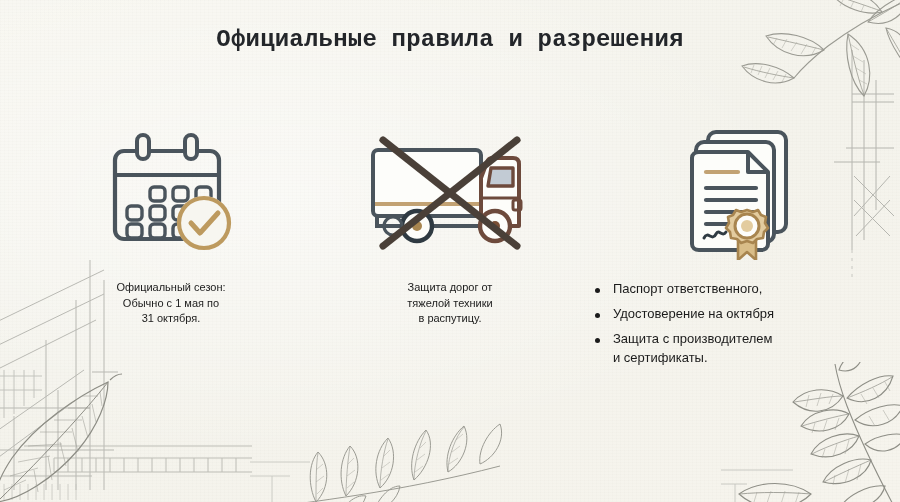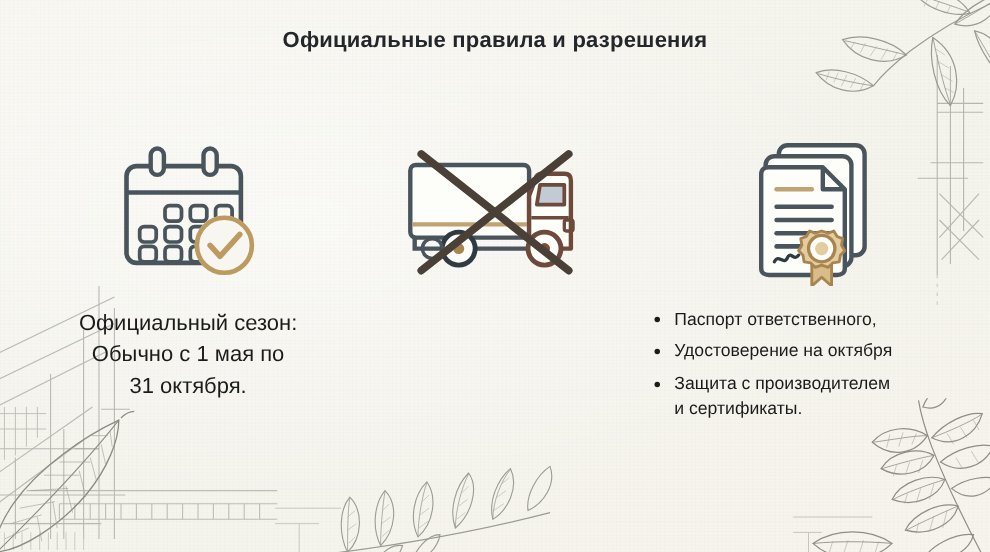--- a/index.html
+++ b/index.html
@@ -48,23 +48,23 @@
   #deco-right-blueprint { top: 50px; right: 6px; }
   #deco-bottom-rule { bottom: 18px; left: 24px; }
 
   
   #title {
     position: absolute;
     top: 26px;
     left: 0;
     width: 900px;
     text-align: center;
-    font-family: Liberation Sans, sans-serif;
+    font-family: Liberation Mono, monospace;
     font-weight: bold;
-    font-size: 20px;
+    font-size: 24px;
     letter-spacing: 0.2px;
     color: #23262a;
   }
 
   
   #columns {
     position: absolute;
     top: 118px;
     left: 36px;
     width: 828px;
@@ -80,40 +80,40 @@
   }
   .icon-wrap {
     height: 150px;
     display: flex;
     align-items: center;
     justify-content: center;
   }
   .caption {
     margin-top: 12px;
     text-align: center;
-    font-size: 20px;
+    font-size: 11px;
     line-height: 1.42;
     color: #1b1b1b;
     font-family: "Liberation Sans", sans-serif;
     white-space: pre-line;
   }
 
   
   #column-requirements { align-items: flex-start; }
   #requirements-list {
     margin: 12px 0 0 0;
     padding: 0;
     list-style: none;
     width: 286px;
   }
   #requirements-list li {
     position: relative;
     padding-left: 19px;
     margin-bottom: 7px;
-    font-size: 16px;
+    font-size: 13px;
     line-height: 1.4;
     color: #1b1b1b;
     text-align: left;
   }
   #requirements-list li .bullet-dot {
     position: absolute;
     left: 1px;
     top: 8px;
     width: 5px;
     height: 5px;
@@ -449,20 +449,23 @@
           <circle cx="50" cy="92" r="15" fill="#fdfdfa" stroke="#2f3a42" stroke-width="4.4"></circle>
           <circle cx="50" cy="92" r="5" fill="#a8854f"></circle>
           <circle cx="128" cy="92" r="15" fill="#fdfdfa" stroke="#6d4a3c" stroke-width="4.4"></circle>
           <circle cx="128" cy="92" r="5" fill="#7a4f35"></circle>
           <circle cx="26" cy="92" r="9" fill="none" stroke="#4a545c" stroke-width="3.2"></circle>
 
           <line x1="16" y1="6" x2="150" y2="112" stroke="#4a4038" stroke-width="7" stroke-linecap="round"></line>
           <line x1="150" y1="6" x2="16" y2="112" stroke="#4a4038" stroke-width="7" stroke-linecap="round"></line>
         </svg>
       </div>
+      <div class="caption">Защита дорог от
+тяжелой техники
+в распутицу.</div>
     </div>
 
     <div class="column" id="column-requirements">
       <div class="icon-wrap">
         <svg width="122" height="134" viewBox="0 0 122 134">
 
           <rect x="32" y="6" width="78" height="100" rx="8" ry="8" fill="#fdfdfa" stroke="#4a545c" stroke-width="4"></rect>
 
           <rect x="20" y="16" width="78" height="100" rx="8" ry="8" fill="#fdfdfa" stroke="#4a545c" stroke-width="4"></rect>
 

